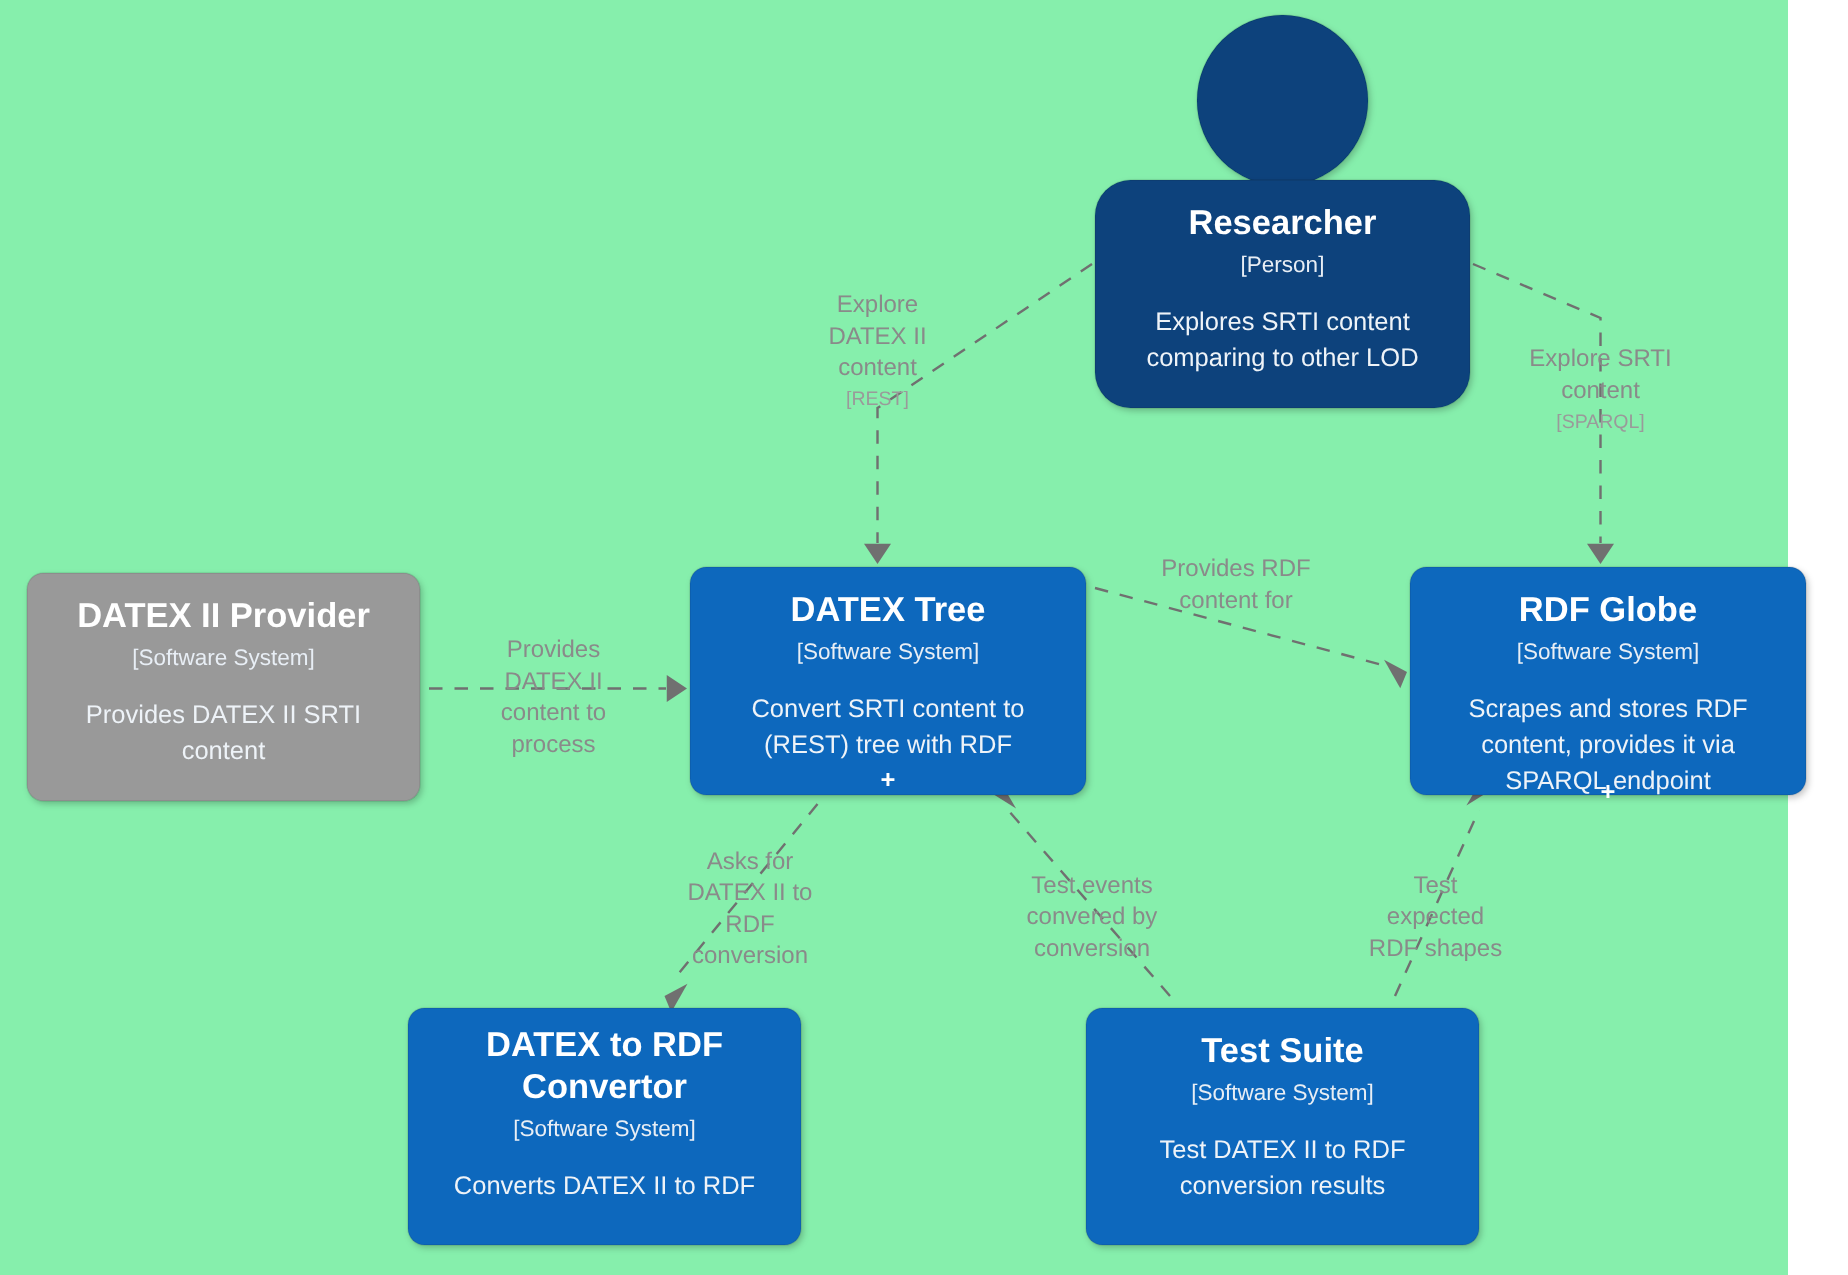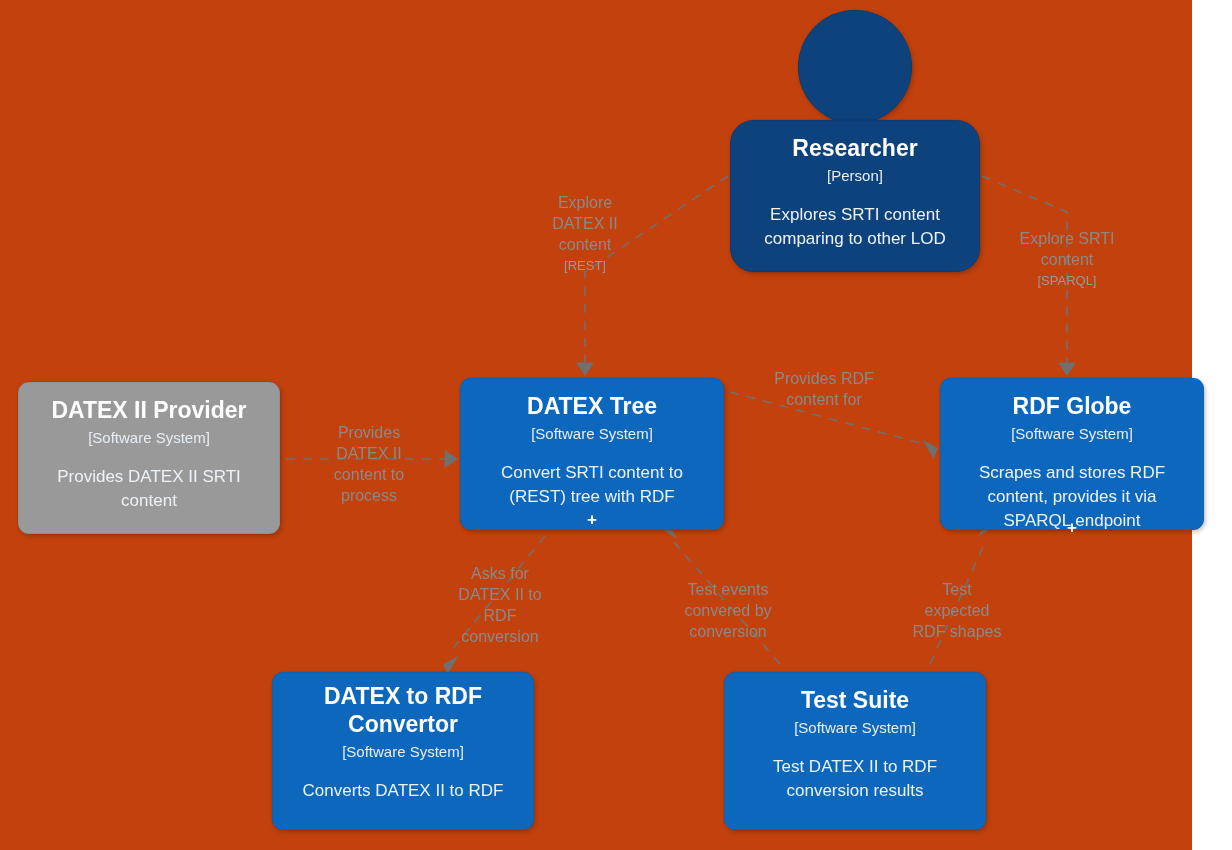--- a/index.html
+++ b/index.html
@@ -11,21 +11,21 @@
   body {
     width: 1232px;
     height: 850px;
     font-family: "Liberation Sans", sans-serif;
     overflow: hidden;
   }
   #diagram-root {
     position: relative;
     width: 1192px;
     height: 850px;
-    background: #c2410c;
+    background: #86efac;
   }
   svg#c4-canvas {
     position: absolute;
     top: 0;
     left: 0;
     width: 1232px;
     height: 850px;
     display: block;
   }
   .node-title {

